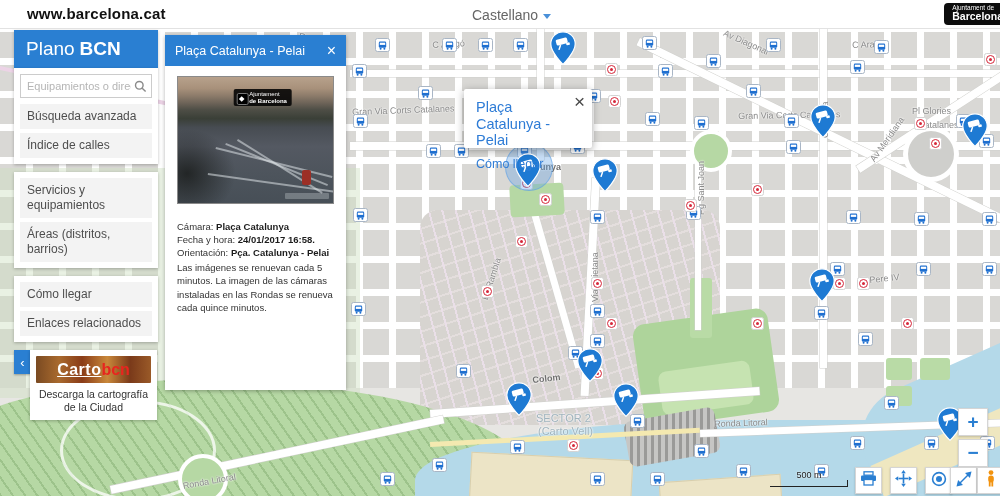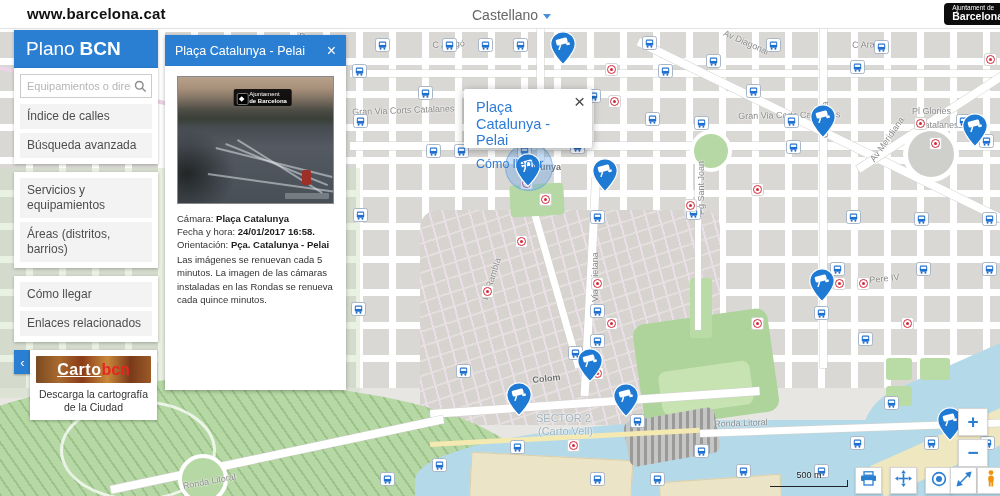--- a/index.html
+++ b/index.html
@@ -108,21 +108,21 @@
     background:radial-gradient(ellipse at 30% 60%,rgba(20,22,20,.75),rgba(20,22,20,0) 70%);}
   .cam-img .lane{position:absolute;background:rgba(220,225,230,.55);height:1.5px;transform-origin:0 0;}
   .cam-img .bus-red{position:absolute;right:22px;bottom:18px;width:9px;height:15px;background:#9c2f26;border-radius:2px;}
   .cam-mark{position:absolute;left:50%;top:12px;transform:translateX(-38%);background:rgba(5,5,5,.9);color:#fff;
     border-radius:2px;padding:2px 5px 2px 16px;line-height:1.1;white-space:nowrap;}
   .cam-mark::before{content:"";position:absolute;left:3px;top:4px;width:10px;height:10px;background:#000;border:1px solid #777;border-radius:2px;}
   .cam-mark::after{content:"";position:absolute;left:6.5px;top:7.5px;width:4px;height:4px;background:#fff;transform:rotate(45deg);}
   .cam-mark .m1{font-size:6px;display:block;}
   .cam-mark .m2{font-size:6px;display:block;font-weight:bold;}
   .cam-stamp{position:absolute;right:4px;bottom:4px;width:44px;height:6px;background:rgba(200,205,210,.35);border-radius:1px;}
-  .cam-text{margin-top:8px;font-size:9.5px;color:#333;line-height:1.38;}
+  .cam-text{margin-top:16px;font-size:9.5px;color:#333;line-height:1.38;}
   .cam-text b{color:#1c1c1c;}
   .cam-note{margin-top:2px;font-size:9.5px;color:#333;line-height:1.38;}
 
   
   .mpopup{position:absolute;left:464px;top:89px;width:128px;height:59px;background:#fff;border-radius:2px;
     box-shadow:0 2px 8px rgba(0,0,0,.35);z-index:15;padding:10px 12px 0 12px;box-sizing:border-box;}
   .mpopup .ttl{color:#2e7cd6;font-size:14.5px;line-height:1.15;width:104px;}
   .mpopup .lnk{color:#2e7cd6;font-size:12.5px;margin-top:8px;cursor:pointer;}
   .mpopup .x{position:absolute;right:7px;top:2px;font-size:19px;color:#4a4a4a;cursor:pointer;font-weight:300;}
 
@@ -830,22 +830,22 @@
     <div class="side-panel" id="search-panel">
       <div class="search-wrap">
         <input class="search-input" placeholder="Equipamientos o direcci" style="">
         <span class="search-ic">
           <svg width="13" height="13" viewBox="0 0 13 13">
               <circle cx="5.3" cy="5.3" r="3.8" fill="none" stroke="#8a8a8a" stroke-width="1.4"></circle>
               <line x1="8.2" y1="8.2" x2="11.6" y2="11.6" stroke="#8a8a8a" stroke-width="1.4"></line>
             </svg>
         </span>
       </div>
-    <div class="side-btn">Índice de calles</div>
-        <div class="side-btn">Búsqueda avanzada</div>
+    <div class="side-btn">Búsqueda avanzada</div>
+        <div class="side-btn">Índice de calles</div>
       </div>
     <div id="groups-host">
         <div class="side-panel">
           <div class="side-btn">Servicios y equipamientos</div>
           <div class="side-btn">Áreas (distritos, barrios)</div>
         </div>
         <div class="side-panel">
           <div class="side-btn">Cómo llegar</div>
           <div class="side-btn">Enlaces relacionados</div>
         </div>

